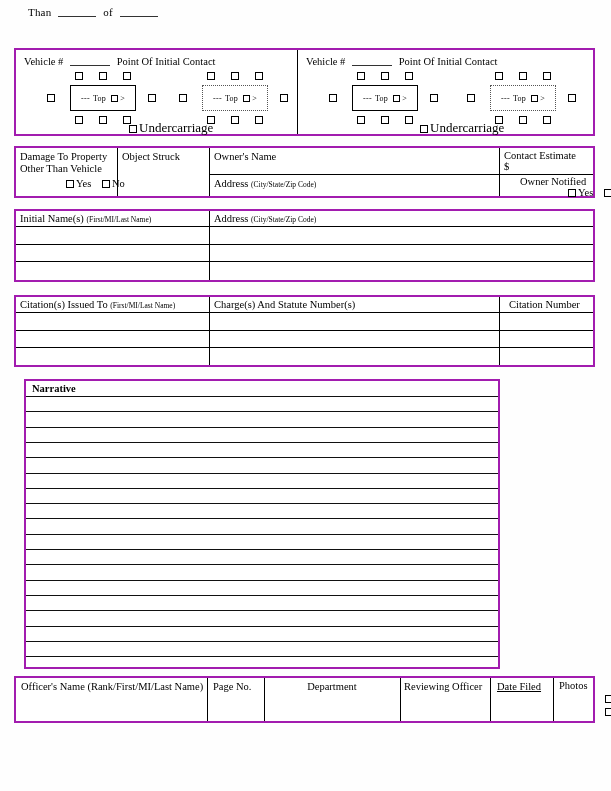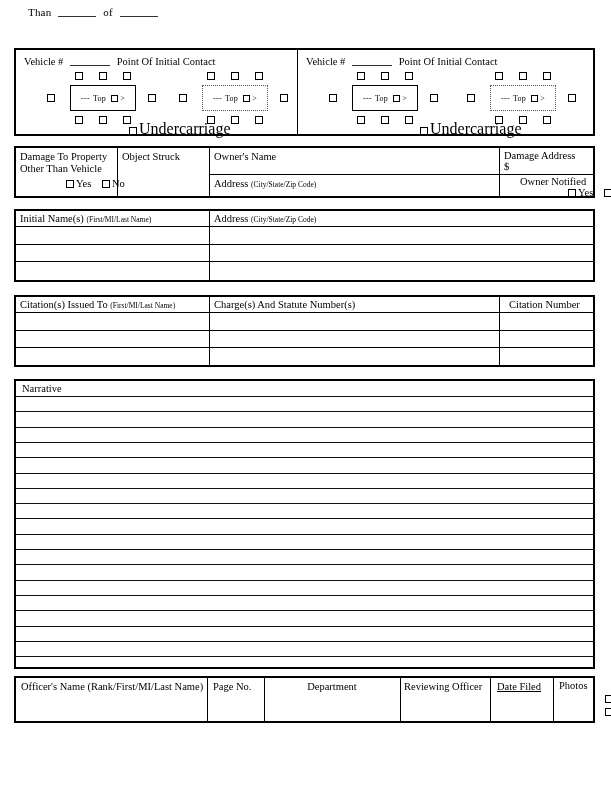--- a/index.html
+++ b/index.html
@@ -19,21 +19,21 @@
     font-size:11px;letter-spacing:.2px;
   }
   .blank-line{
     display:inline-block;border-bottom:1px solid #333;
     width:38px;height:10px;vertical-align:-1px;margin:0 4px;
   }
 
   
   .box{
     position:absolute;
-    border:2px solid #000000;
+    border:2px solid #a21caf;
     box-sizing:border-box;
     background:#fff;
   }
   .vline{position:absolute;top:0;bottom:0;width:1px;background:#000;}
   .hline{position:absolute;left:0;right:0;height:1px;background:#000;}
 
   .lbl{
     position:absolute;
     font-size:10.5px;
     line-height:12px;
@@ -67,21 +67,21 @@
     font-size:8px;letter-spacing:.3px;
     white-space:nowrap;
   }
   .car-body.solid{border:1px solid #000;}
   .car-body.dashed{border:1px dotted #555;}
   .car-body .inner-cb{width:7px;height:7px;border:1px solid #000;display:inline-block;margin:0 2px;box-sizing:border-box;}
   .pt{
     position:absolute;width:8px;height:8px;
     border:1px solid #000;box-sizing:border-box;background:#fff;
   }
-  .under{position:absolute;font-size:16px;white-space:nowrap;}
+  .under{position:absolute;font-size:13px;white-space:nowrap;}
 
   
   .nline{position:absolute;left:0;right:0;height:1px;background:#111;}
 
   .cell-txt{position:absolute;font-size:10.5px;white-space:nowrap;}
   .center{transform:translateX(-50%);}
 </style>
 </head>
 <body>
 
@@ -208,21 +208,21 @@
 
     <div class="lbl" style="left:198px;top:3px;">Owner's Name</div>
     <div class="cell-txt" style="left:280px;top:5px;"></div>
 
     <div class="lbl" style="left:198px;top:30px;">
       <span>Address</span>
       <span class="sub">(City/State/Zip Code)</span>
     </div>
     <div class="cell-txt" style="left:320px;top:30px;"></div>
 
-    <div class="lbl" style="left:488px;top:2px;">Damage Address</div>
+    <div class="lbl" style="left:488px;top:2px;">Contact Estimate</div>
     <div class="lbl" style="left:488px;top:13px;">$</div>
     <div class="cell-txt" style="left:498px;top:13px;"></div>
 
     <div class="lbl" style="left:504px;top:28px;">Owner Notified</div>
     <div class="cb-row" style="left:508px;top:39px;">
       <span class="cb"></span><span>Yes</span>
       <span class="cb" style="margin-left:8px;"></span><span>No</span>
     </div>
   </div>
 
@@ -267,21 +267,21 @@
     <div class="cell-txt" style="left:198px;top:18px;"></div>
     <div class="cell-txt" style="left:488px;top:18px;"></div>
     <div class="cell-txt" style="left:4px;top:36px;"></div>
     <div class="cell-txt" style="left:198px;top:36px;"></div>
     <div class="cell-txt" style="left:488px;top:36px;"></div>
     <div class="cell-txt" style="left:4px;top:53px;"></div>
     <div class="cell-txt" style="left:198px;top:53px;"></div>
     <div class="cell-txt" style="left:488px;top:53px;"></div>
   </div>
 
-  <div class="box" style="left:14px;top:379px;width:581px;height:290px;">
+  <div class="box" style="left:24px;top:379px;width:476px;height:290px;font-weight:bold;">
     <div class="lbl" style="left:6px;top:2px;">Narrative</div>
     <div id="narrative-lines" style="position:absolute;inset:0;">
         <div class="nline" style="top: 15px;"></div>
         <div class="nline" style="top: 30.3px;"></div>
         <div class="nline" style="top: 45.6px;"></div>
         <div class="nline" style="top: 60.9px;"></div>
         <div class="nline" style="top: 76.2px;"></div>
         <div class="nline" style="top: 91.5px;"></div>
         <div class="nline" style="top: 106.8px;"></div>
         <div class="nline" style="top: 122.1px;"></div>

